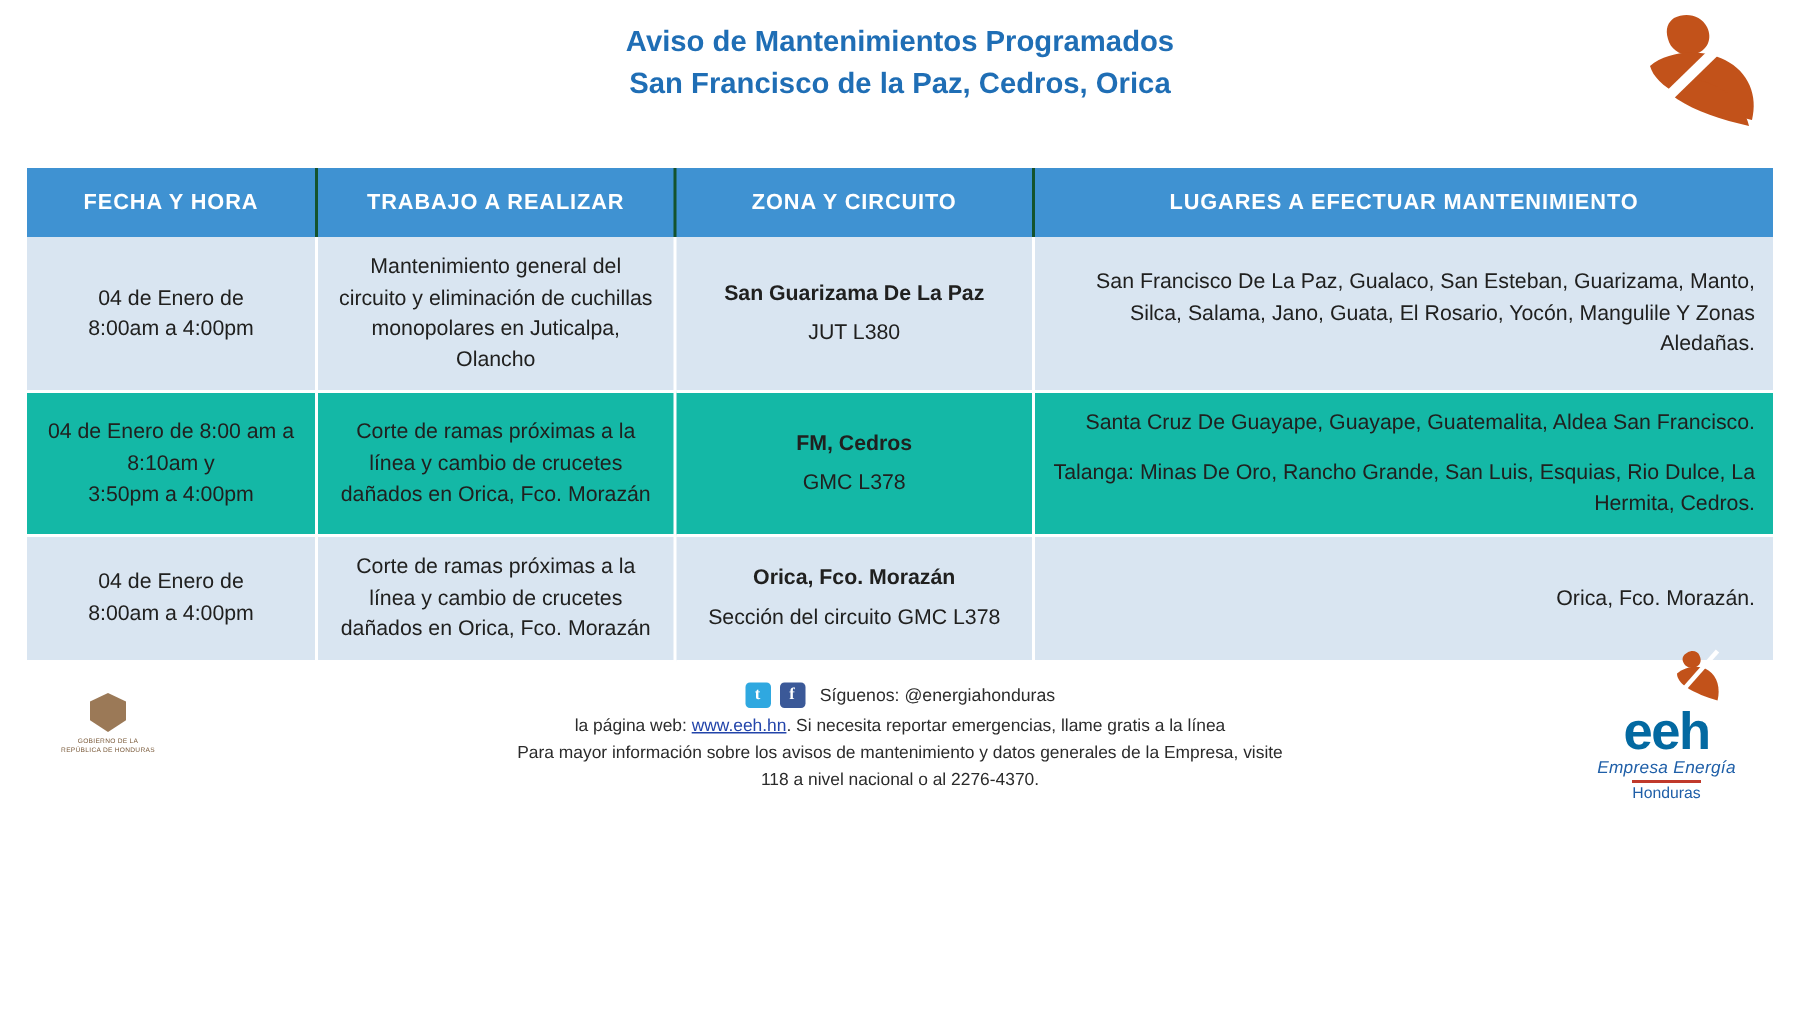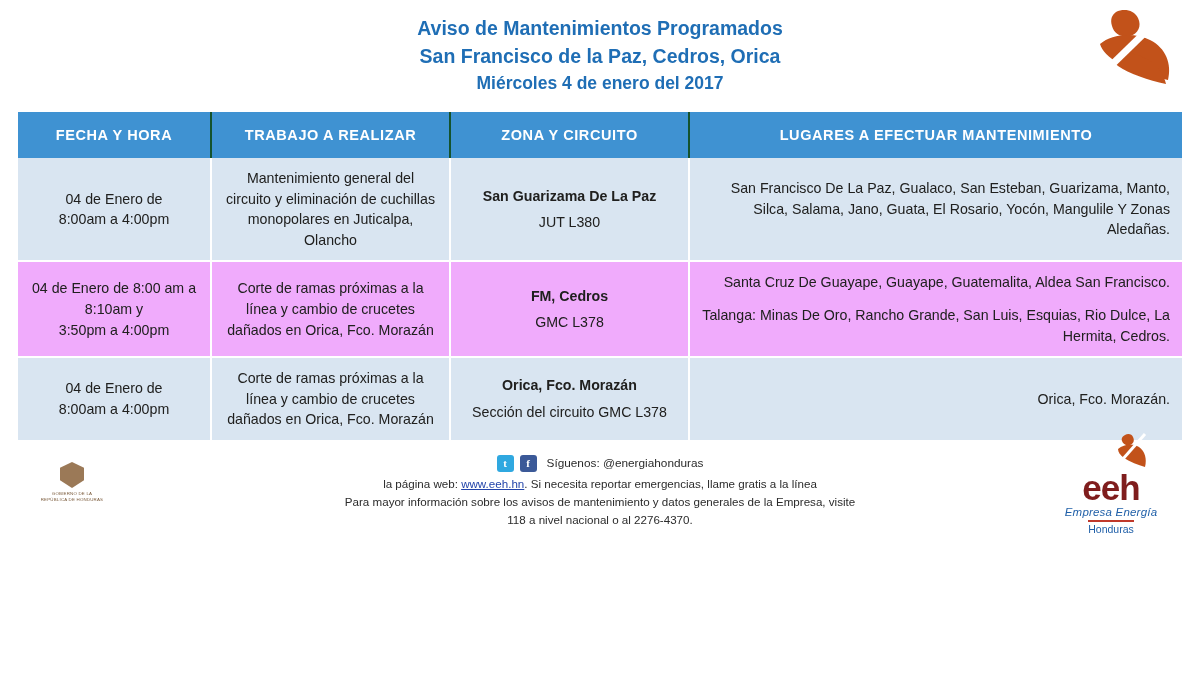--- a/index.html
+++ b/index.html
@@ -74,21 +74,21 @@
     color: #20201f;
     vertical-align: middle;
     border-right: 2px solid #ffffff;
     border-bottom: 2px solid #ffffff;
     padding: 10px 12px;
     line-height: 1.45;
   }
   table.sched tbody td:last-child { border-right: none; text-align: right; }
 
   tbody tr.odd td  { background: #d9e5f1; }
-  tbody tr.even td { background: #f0abfc; }
+  tbody tr.even td { background: #14b8a6; }
 
   td.c-fecha  { text-align: center; width: 190px; }
   td.c-trabajo{ text-align: center; width: 235px; }
   td.c-zona   { text-align: center; width: 235px; }
   td.c-lugares{ text-align: left; }
 
   th.h-fecha  { width: 190px; }
   th.h-trabajo{ width: 235px; }
   th.h-zona   { width: 235px; }
 
@@ -162,21 +162,21 @@
   .eeh-mark {
     position: absolute;
     right: 28px;
     top: -16px;
     width: 36px;
     height: 40px;
   }
   .eeh-word {
     font-size: 35px;
     font-weight: bold;
-    color: #7f1d1d;
+    color: #0369a1;
     letter-spacing: -1px;
     line-height: 1;
     margin-top: 22px;
   }
   .eeh-sub1 {
     font-size: 11.5px;
     color: #1f5fa8;
     letter-spacing: .2px;
     margin-top: 1px;
     font-style: italic;
@@ -192,21 +192,20 @@
 </style>
 </head>
 <body>
 
 <div class="page">
 
   <div class="header">
     <div class="header-titles">
       <div class="t1">Aviso de Mantenimientos Programados</div>
       <div class="t2">San Francisco de la Paz, Cedros, Orica</div>
-      <div class="t3">Miércoles 4 de enero del 2017</div>
     </div>
 
     <div class="logo-top">
       <svg viewBox="0 0 96 86" width="96" height="86" aria-hidden="true">
         <path d="M34 6 C42 2 52 4 56 12 C60 20 56 28 48 30 C40 32 32 28 30 20 C28 13 30 9 34 6 Z" fill="#c2521a"></path>
         <path d="M18 38 C30 28 52 26 68 34 C84 42 90 58 86 74 C70 70 52 66 38 58 C26 51 20 45 18 38 Z" fill="#c2521a"></path>
         <path d="M30 48 C44 44 60 48 72 58 C78 63 82 70 84 78 C66 74 48 68 36 60 C32 57 30 52 30 48 Z" fill="#c2521a"></path>
         <path d="M10 78 L86 4" stroke="#ffffff" stroke-width="7" fill="none"></path>
       </svg>
     </div>

